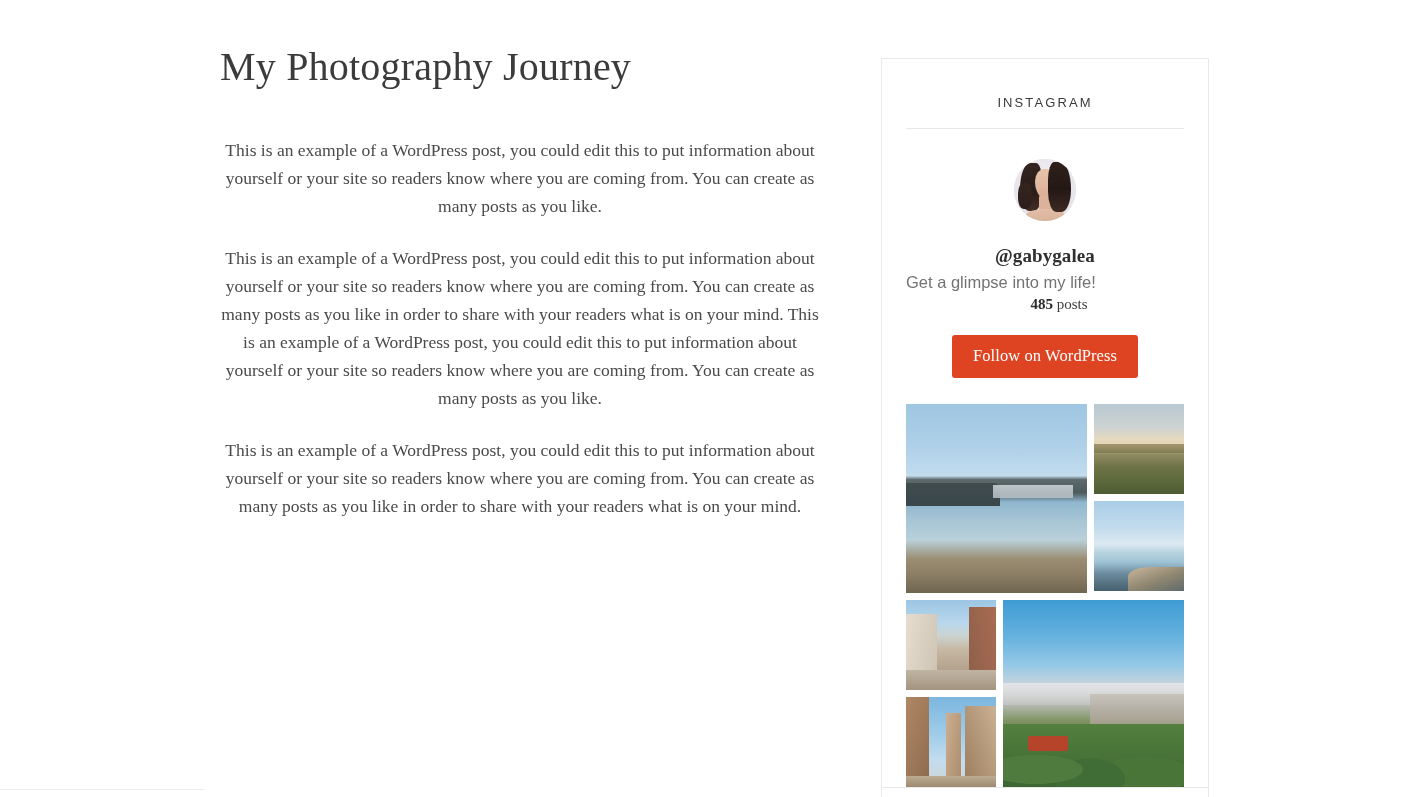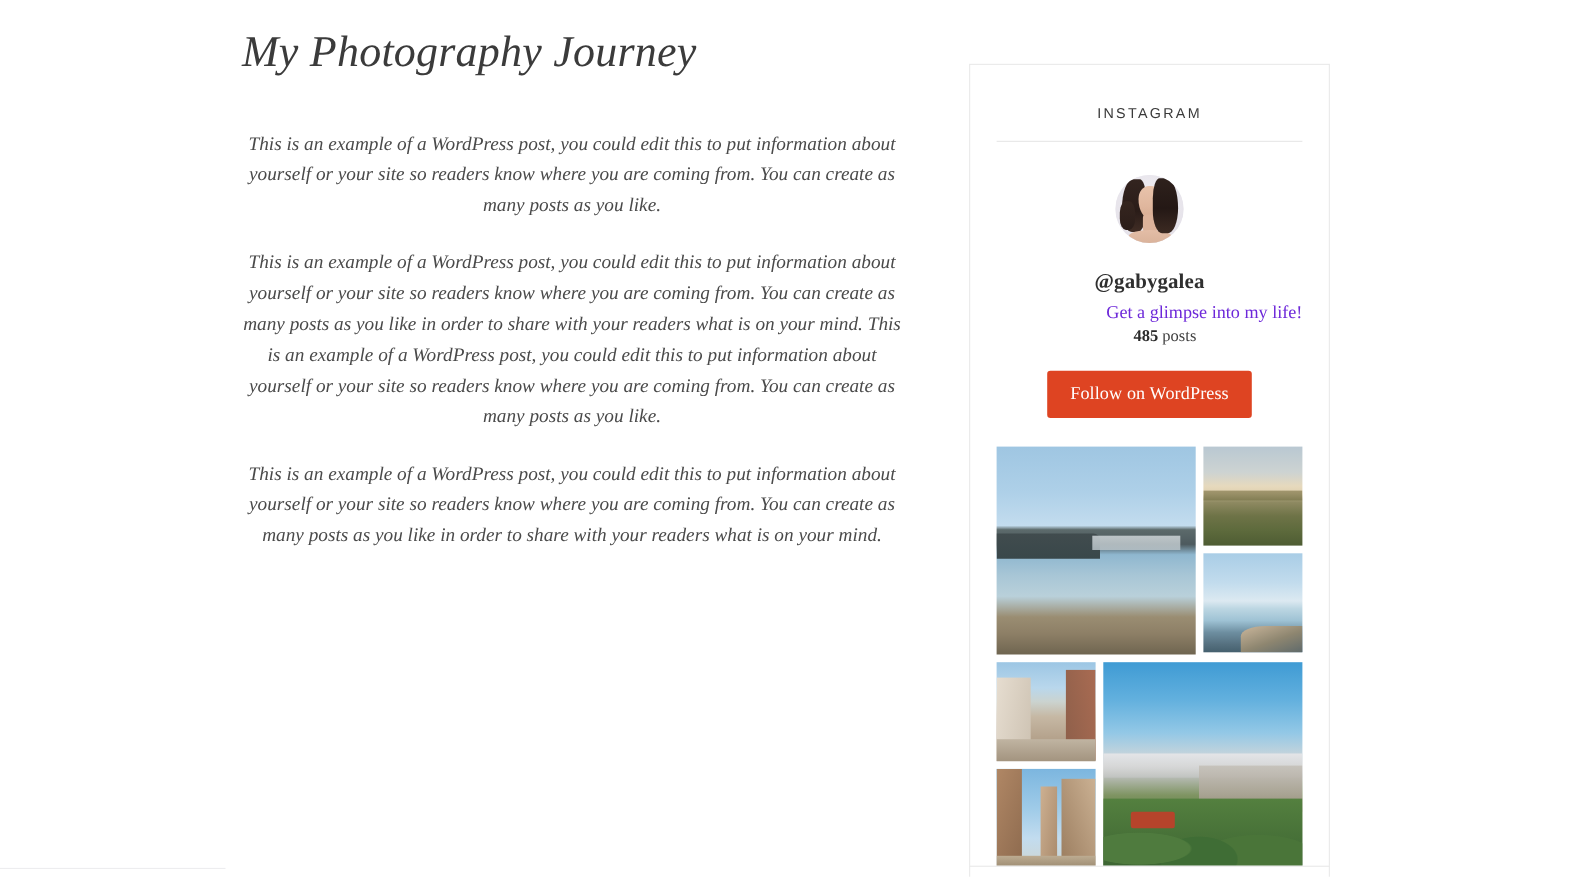--- a/index.html
+++ b/index.html
@@ -18,23 +18,22 @@
     position: relative;
     width: 1427px;
     height: 797px;
     background: #ffffff;
   }
 
   
   .article {
     position: absolute;
     left: 220px;
-    top: 24px;
+    top: 44px;
     width: 600px;
-    font-style: italic;
   }
 
   .post-title {
     font-family: "Liberation Serif", serif;
     font-weight: 400;
     font-size: 40px;
     line-height: 1.15;
     letter-spacing: 0.2px;
     color: #3b3b3b;
     margin: 0 0 46px 0;
@@ -147,24 +146,24 @@
   .handle {
     font-family: "Liberation Serif", serif;
     font-size: 19px;
     font-weight: 700;
     color: #2f2f2f;
     text-align: center;
     margin: 20px 0 0 0;
     letter-spacing: 0.1px;
   }
   .tagline {
-    font-family: Liberation Serif, serif;
+    font-family: Liberation Sans, sans-serif;
     font-size: 16.5px;
-    color: #6d28d9;
-    text-align: right;
+    color: #737373;
+    text-align: left;
     margin: 6px 0 0 0;
   }
   .posts-line {
     font-family: "Liberation Serif", serif;
     font-size: 15px;
     color: #3d3d3d;
     text-align: center;
     margin: 4px 0 0 0;
   }
   .posts-count { font-weight: 700; color: #2b2b2b; margin-left: 28px; }

